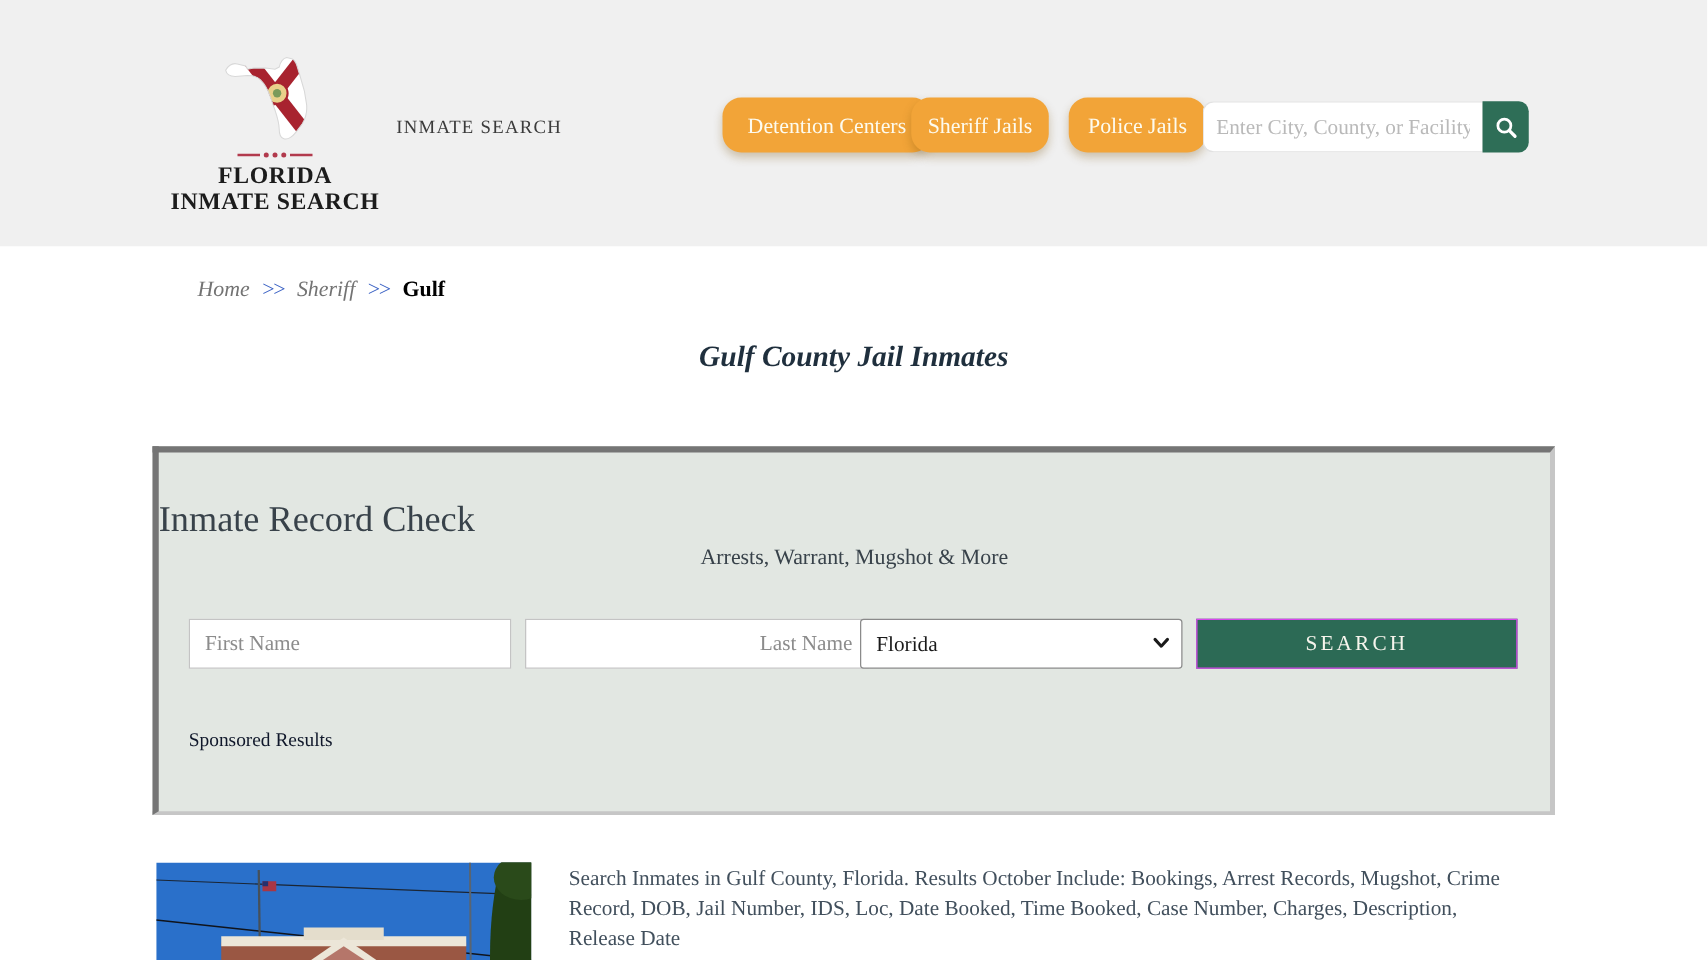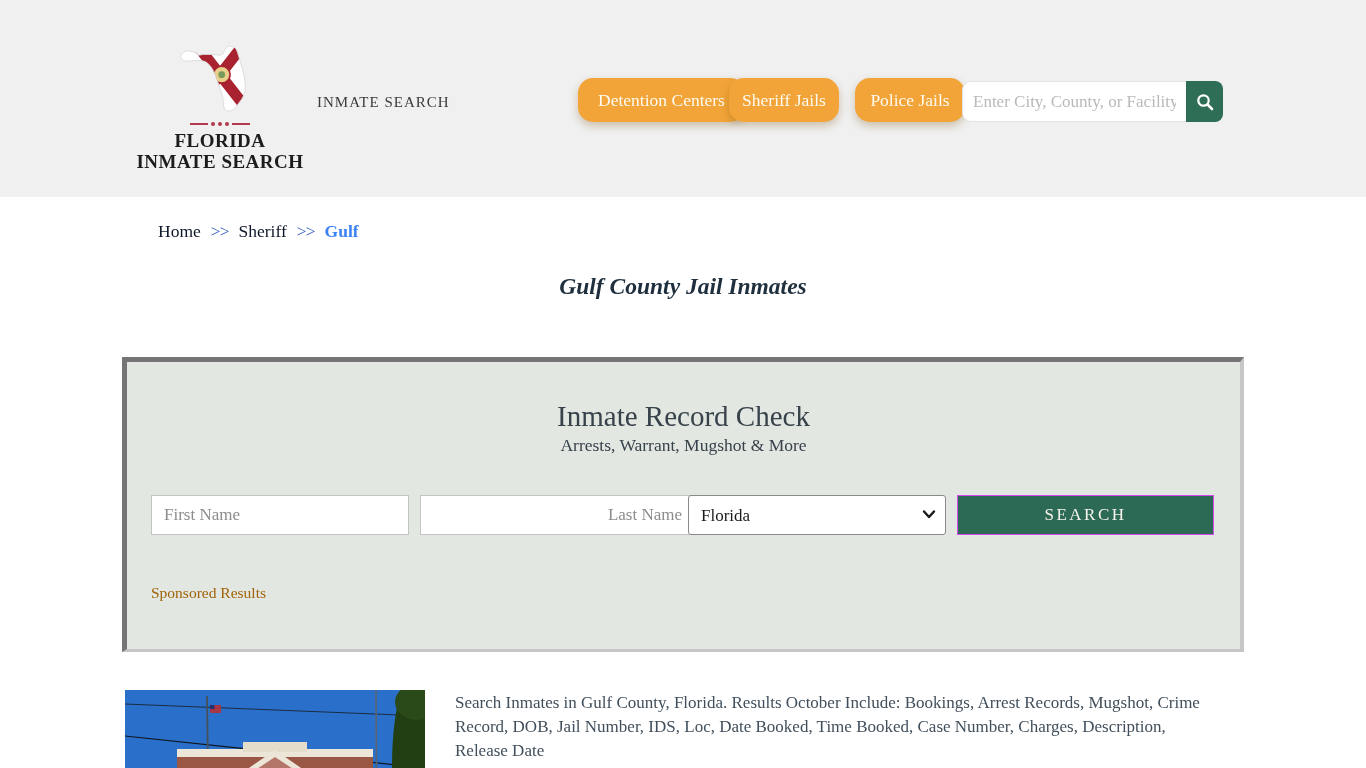--- a/index.html
+++ b/index.html
@@ -26,44 +26,44 @@
   .hsearch { position:absolute; left:962px; top:81px; height:41px; display:flex; }
   .hsearch input { width:224px; height:41px; border:1px solid #e2e2e2; border-right:none; border-radius:9px 0 0 9px;
                    padding:0 10px; font-family:"Liberation Serif","DejaVu Serif",serif; font-size:17px; color:#444;
                    background:#ffffff; outline:none; }
   .hsearch input::placeholder { color:#b9b9b9; }
   .hsearch-btn { width:37px; height:41px; background:#2e6e57; border:none; border-radius:0 8px 8px 0;
                  display:flex; align-items:center; justify-content:center; cursor:pointer; }
 
   
   .breadcrumb { position:absolute; left:158px; top:221px; font-size:17.5px; color:#3b62c4; }
-  .breadcrumb a { color:#0f172a; text-decoration:none; cursor:pointer; }
+  .breadcrumb a { color:#737373; text-decoration:none; cursor:pointer;font-style:italic; }
   .breadcrumb .sep { margin:0 10px; letter-spacing:-1px; }
-  .breadcrumb .current { color:#3b82f6; font-weight:600; }
+  .breadcrumb .current { color:#000000; font-weight:600; }
   .page-title { position:absolute; left:0; top:273px; width:1366px; text-align:center; font-size:23.5px; font-weight:600; color:#1f2f3d;font-style:italic; }
 
   
   .record-box { position:absolute; left:122px; top:357px; width:1122px; height:295px; background:#e2e7e2;
                 border-style:solid; border-color:#757575 #c6c6c6 #c6c6c6 #757575; border-width:5px 4px 3px 5px; }
-  .rc-title { position:absolute; left:0; top:38px; width:100%; text-align:center; font-size:29px; color:#38424a; }
+  .rc-title { position:absolute; left:0; top:38px; width:100%; text-align:left; font-size:29px; color:#38424a; }
   .rc-sub { position:absolute; left:0; top:73px; width:100%; text-align:center; font-size:17.5px; color:#38424a; }
   .rc-form { position:absolute; left:0; top:133px; width:100%; height:40px;padding-left:30px; }
   .rc-input { position:absolute; height:40px; border:1px solid #c4c4c4; background:#fff; padding:0 12px;
               font-family:"Liberation Serif","DejaVu Serif",serif; font-size:17px; color:#333; outline:none; }
   .rc-input::placeholder { color:#8c8c8c; }
   .rc-fn { left:24px; width:258px; }
   .rc-ln { left:293px; width:275px;text-align:right; }
   .rc-select-wrap { position:absolute; left:561px; width:258px; height:40px; }
   .rc-select { width:258px; height:40px; border:1px solid #8a8a8a; background:#fff; padding:0 30px 0 12px;
                font-family:"Liberation Serif","DejaVu Serif",serif; font-size:17px; color:#1a1a1a;
                appearance:none; -webkit-appearance:none; border-radius:3px; outline:none; cursor:pointer; }
   .rc-chevron { position:absolute; right:10px; top:12px; pointer-events:none; }
   .rc-search { position:absolute; left:830px; width:257px; height:40px; background:#2c6a55; border:1px solid #d946ef;
                color:#f6f4ec; font-family:"Liberation Serif","DejaVu Serif",serif; font-size:17px; letter-spacing:2.5px; cursor:pointer; }
-  .rc-sponsored { position:absolute; left:24px; top:222px; font-size:15.5px; color:#a16207; }
+  .rc-sponsored { position:absolute; left:24px; top:222px; font-size:15.5px; color:#0f172a; }
 
   
   .photo { position:absolute; left:125px; top:690px; width:300px; height:200px; display:block; }
   .description { position:absolute; left:455px; top:691px; width:766px; font-size:17px; line-height:24px; color:#414f5c; }
 </style>
 </head>
 <body>
 
 <div class="page">
 

